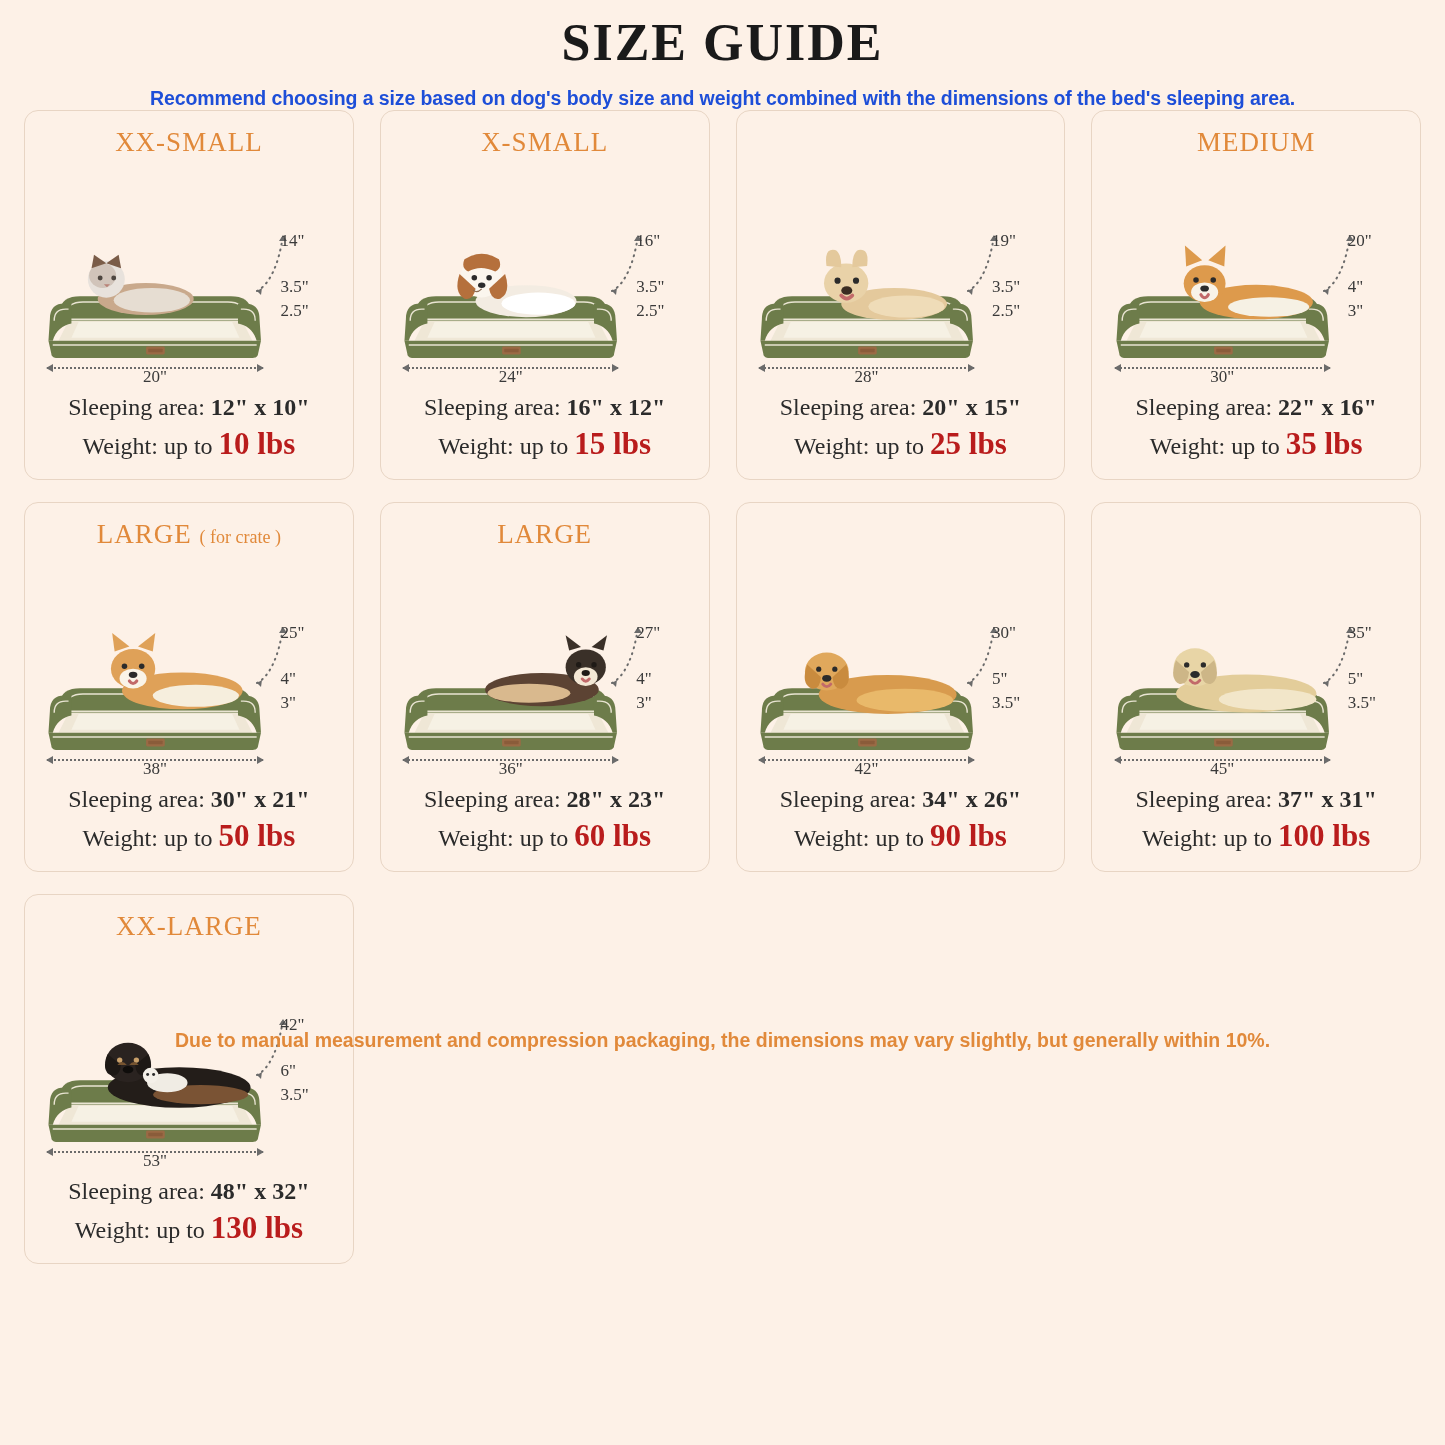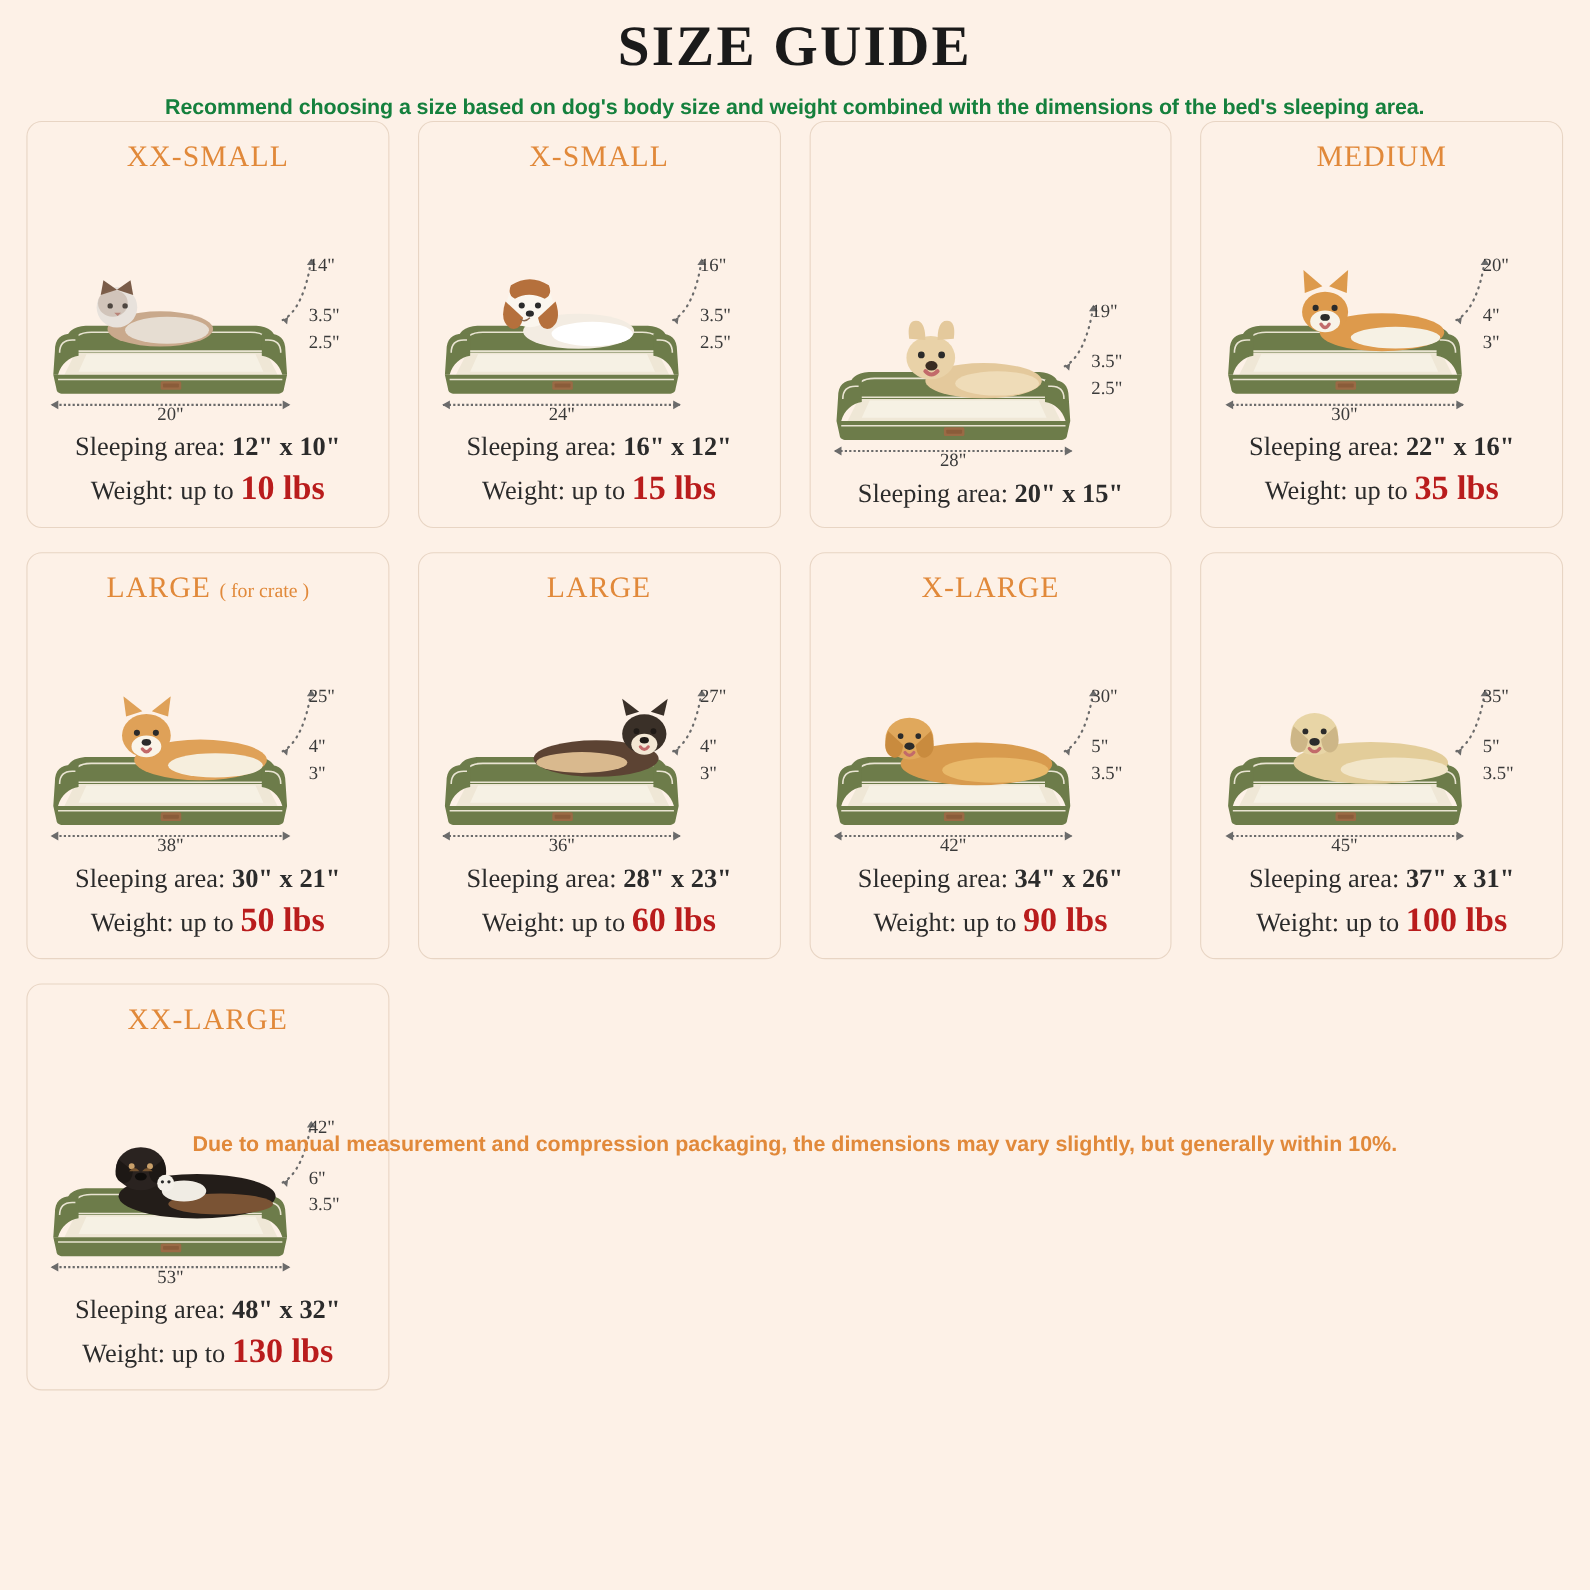--- a/index.html
+++ b/index.html
@@ -28,21 +28,21 @@
     font-size: 52px;
     letter-spacing: 2px;
     color: #1a1a1a;
     padding-top: 14px;
     line-height: 1.1;
   }
   .subtitle {
     text-align: center;
     font-size: 19.5px;
     font-weight: bold;
-    color: #15803d;
+    color: #1d4ed8;
     margin-top: 16px;
     letter-spacing: -0.1px;
   }
   .grid {
     display: grid;
     grid-template-columns: repeat(4, 1fr);
     gap: 22px 26px;
   }
   .card {
     border: 1px solid #e8d5c4;
@@ -373,20 +373,25 @@
 
       <div class="width-rule"></div>
       <div class="width-label">28"</div>
     </div>
 
     <div class="specs">
       <div>
         <span>Sleeping area:</span>
         <span class="val">20" x 15"</span>
       </div>
+      <div>
+        <span>Weight:</span>
+        <span>up to</span>
+        <span class="weight-val">25 lbs</span>
+      </div>
     </div>
   </div>
 
   <div class="card">
     <div class="card-title">
       <span>MEDIUM</span>
       <span class="note"></span>
     </div>
 
     <div class="figure">
@@ -599,24 +604,20 @@
       </div>
       <div>
         <span>Weight:</span>
         <span>up to</span>
         <span class="weight-val">60 lbs</span>
       </div>
     </div>
   </div>
 
   <div class="card">
-    <div class="card-title">
-      <span>X-LARGE</span>
-      <span class="note"></span>
-    </div>
 
     <div class="figure">
 
       <div class="dog" style="width: 56%; left: 14%; bottom: 66px;">
             <svg viewBox="0 0 300 140">
               <ellipse cx="170" cy="100" rx="120" ry="34" fill="#d89b4e"></ellipse>
               <ellipse cx="200" cy="110" rx="84" ry="20" fill="#e9b96a"></ellipse>
               <ellipse cx="64" cy="60" rx="38" ry="33" fill="#e0a85c"></ellipse>
               <path d="M30 48 q-12 34 8 42 q14 2 16 -20z" fill="#c98b3e"></path>
               <path d="M98 48 q12 34 -8 42 q-14 2 -16 -20z" fill="#c98b3e"></path>

